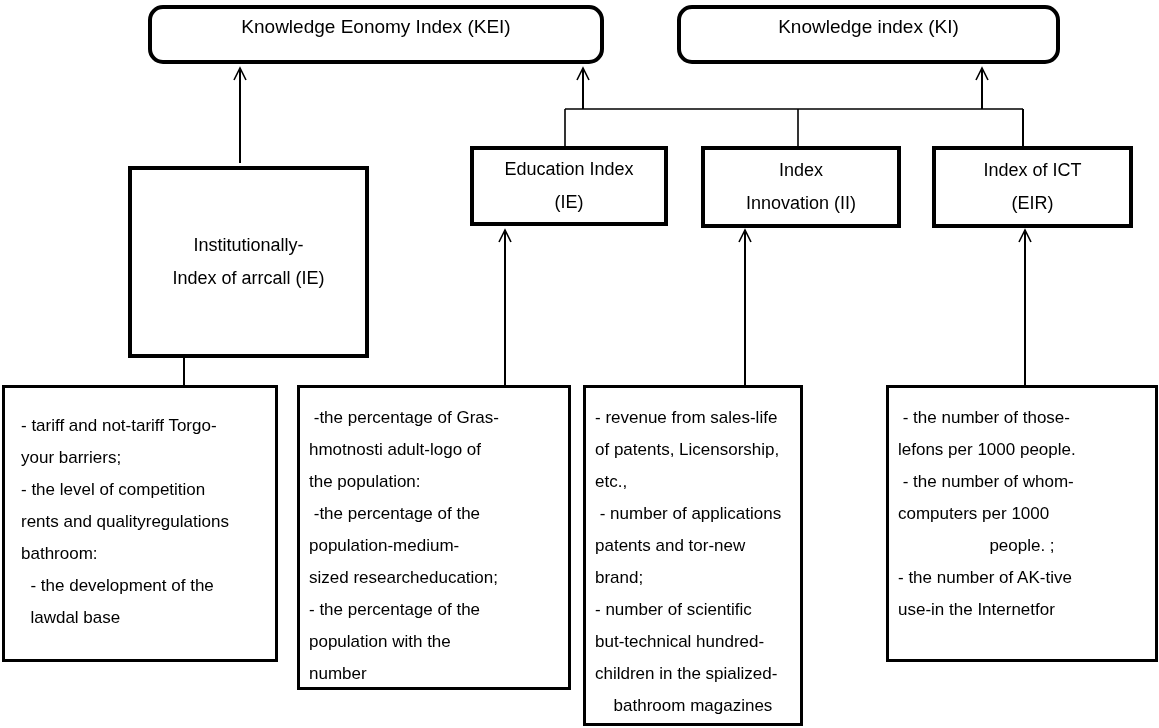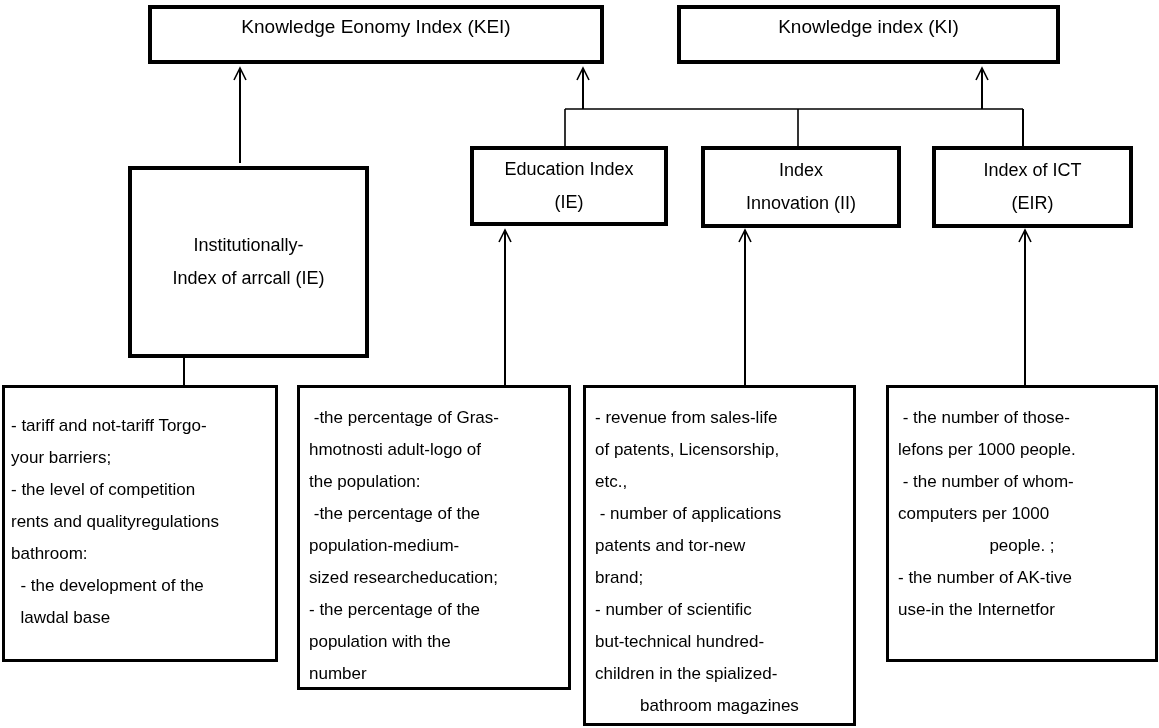--- a/index.html
+++ b/index.html
@@ -14,42 +14,43 @@
   .box{
     position:absolute;
     box-sizing:border-box;
     border:4px solid #000;
     background:#fff;
   }
   .topbox{
     display:flex;align-items:center;justify-content:center;
     font-size:19px;
     padding-bottom:16px;
+    border-radius:15px;
   }
   .midbox{
     display:flex;flex-direction:column;align-items:center;justify-content:center;
     font-size:18px;line-height:33px;
     text-align:center;
   }
   .detailbox{
     border-width:3px;
     font-size:17px;line-height:32px;
     padding:14px 9px 0 9px;
   }
   .detailbox .tline{white-space:pre-wrap;}
   .detailbox .tline.center{text-align:center;white-space:normal;}
   #kei   {left:148px;top:5px;width:456px;height:59px;}
   #ki    {left:677px;top:5px;width:383px;height:59px;}
   #inst  {left:128px;top:166px;width:241px;height:192px;}
   #edu   {left:470px;top:146px;width:198px;height:80px;}
   #innov {left:701px;top:146px;width:200px;height:82px;}
   #ict   {left:932px;top:146px;width:201px;height:82px;}
-  #det1  {left:2px;top:385px;width:276px;height:277px;padding-top:22px;padding-left:6px;}
+  #det1  {left:2px;top:385px;width:276px;height:277px;padding-top:22px;padding-left:16px;}
   #det2  {left:297px;top:385px;width:274px;height:305px;}
-  #det3  {left:583px;top:385px;width:273px;height:341px;}
+  #det3  {left:583px;top:385px;width:220px;height:341px;}
   #det4  {left:886px;top:385px;width:272px;height:277px;}
   #connectors{position:absolute;left:0;top:0;width:1159px;height:728px;}
   #connectors path{stroke:#000;fill:none;}
   .stem{stroke-width:2px;}
   .bus{stroke-width:1.6px;}
   .head{stroke-width:1.6px;}
 </style>
 </head>
 <body>
 

